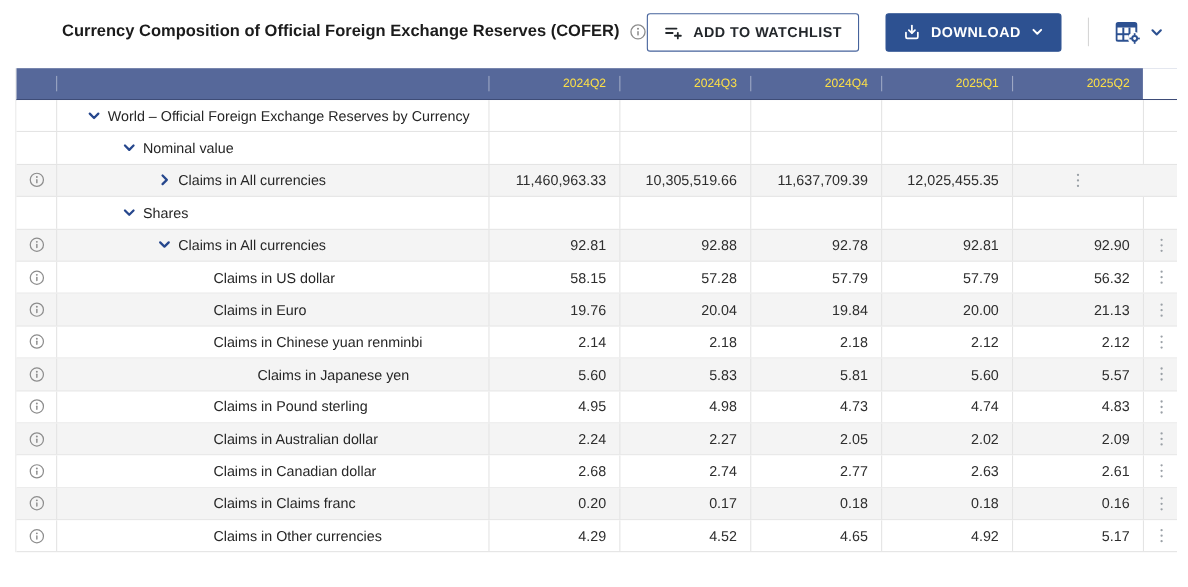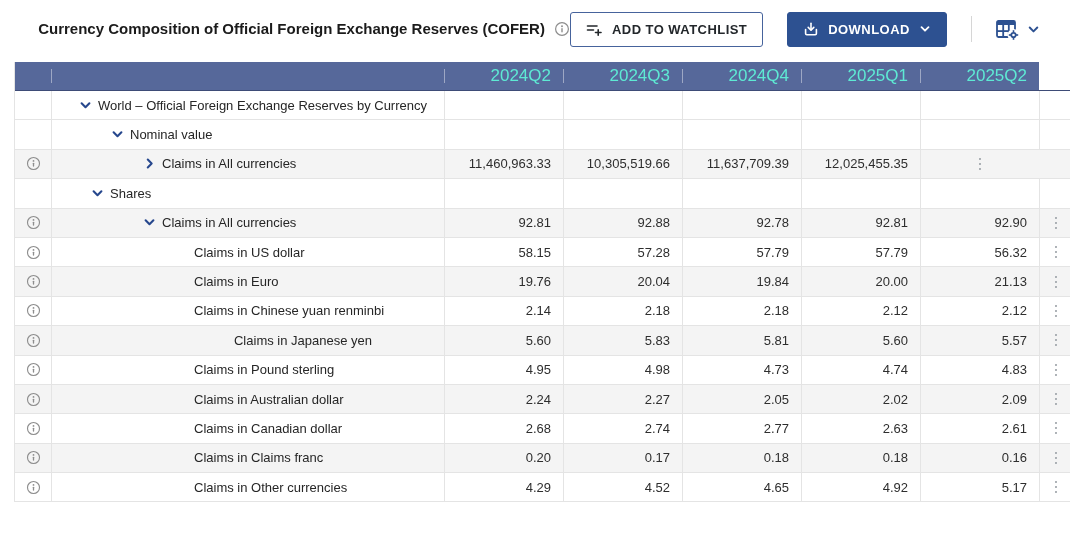--- a/index.html
+++ b/index.html
@@ -1,37 +1,37 @@
 <!DOCTYPE html>
 <html style="--brand: #2d5191; --brand-border: #46639c; --header-bg: #56689a; --stripe: #f4f4f4; --row-border: #e4e4e4;"><head>
 <meta charset="utf-8">
 <style>
   html,body{margin:0;padding:0;width:1080px;height:534px;overflow:hidden;background:#ffffff;
     font-family:"Liberation Sans",sans-serif;}
   *{box-sizing:border-box;}
 
   
-  .topbar{height:62px;display:flex;align-items:center;justify-content:center;
+  .topbar{height:62px;display:flex;align-items:center;justify-content:flex-end;
     padding:0 22px 4px 20px;}
   .title-wrap{display:flex;align-items:center;gap:9px;}
   .page-title{font-size:15px;font-weight:700;color:#1b1b1b;margin:0;line-height:1.2;}
   .actions{display:flex;align-items:center;gap:24px;}
   .btn{height:35px;border-radius:3px;display:flex;align-items:center;gap:9px;
     font-family:inherit;font-size:13px;font-weight:700;letter-spacing:.45px;cursor:pointer;}
   .btn-outline{background:#fff;border:1px solid var(--brand-border);color:#23272b;padding:0 15px;}
   .btn-primary{background:var(--brand);border:1px solid var(--brand);color:#fff;padding:0 15px;}
   .vdivider{width:1px;height:26px;background:#d6d6d6;}
   .icon-btn{background:none;border:none;padding:0;display:flex;align-items:center;gap:7px;cursor:pointer;}
 
   
   .grid{margin-left:14px;width:1056px;border-left:1px solid var(--row-border);}
   .grid-header{display:grid;grid-template-columns:36px 393px repeat(5,119px) 32px;
     height:29px;background:var(--header-bg);border-bottom:1px solid #3e4c77;}
   .hcell{position:relative;display:flex;align-items:center;justify-content:flex-end;
-    padding-right:12px;color:#5eead4;font-size:17px;}
+    padding-right:12px;color:#fde047;font-size:11px;}
   .hcell.sep::before{content:"";position:absolute;left:0;top:7px;bottom:7px;width:1px;
     background:rgba(255,255,255,.42);}
 
   .row{display:grid;grid-template-columns:36px 393px repeat(5,119px) 32px;height:29.4px;
     border-bottom:1px solid var(--row-border);background:#fff;}
   .row.shaded{background:var(--stripe);}
   .cell{display:flex;align-items:center;}
   .icon-cell{justify-content:center;}
   .label-cell{border-left:1px solid var(--row-border);gap:6px;overflow:hidden;}
   .chev{width:14px;height:14px;display:flex;align-items:center;justify-content:center;flex:0 0 14px;}
@@ -184,21 +184,21 @@
           <svg width="4" height="14" viewBox="0 0 4 14">
             <circle cx="2" cy="2" r="1.05" fill="#9aa0a6"></circle>
             <circle cx="2" cy="7" r="1.05" fill="#9aa0a6"></circle>
             <circle cx="2" cy="12" r="1.05" fill="#9aa0a6"></circle>
           </svg>
         </div>
   </div>
 
   <div class="row">
     <div class="cell icon-cell"></div>
-    <div class="cell label-cell" style="padding-left: 38px;">
+    <div class="cell label-cell" style="padding-left: 58px;">
       <span class="chev">
             <svg width="13" height="13" viewBox="0 0 12 12" fill="none" stroke="#26478d" stroke-width="1.9" stroke-linecap="round" stroke-linejoin="round">
               <path d="M2.4 4 6 7.6 9.6 4"></path>
             </svg>
           </span>
       <span class="lbl">Shares</span>
     </div>
     <div class="cell val"></div>
     <div class="cell val"></div>
     <div class="cell val"></div>

